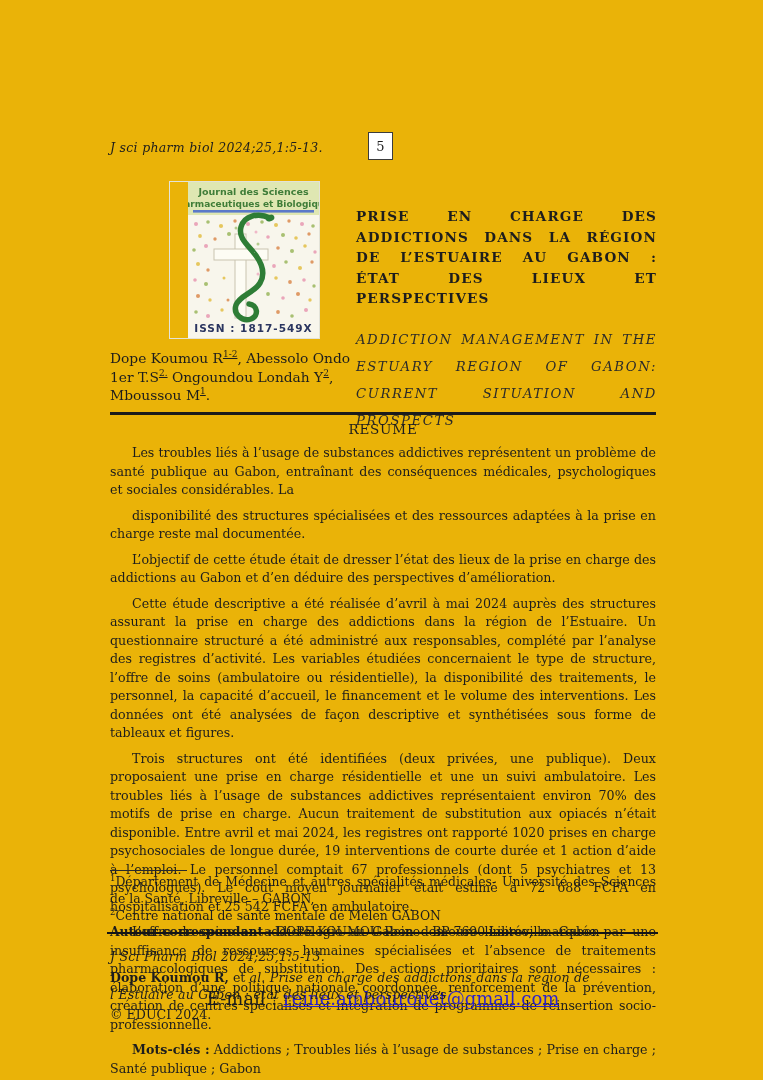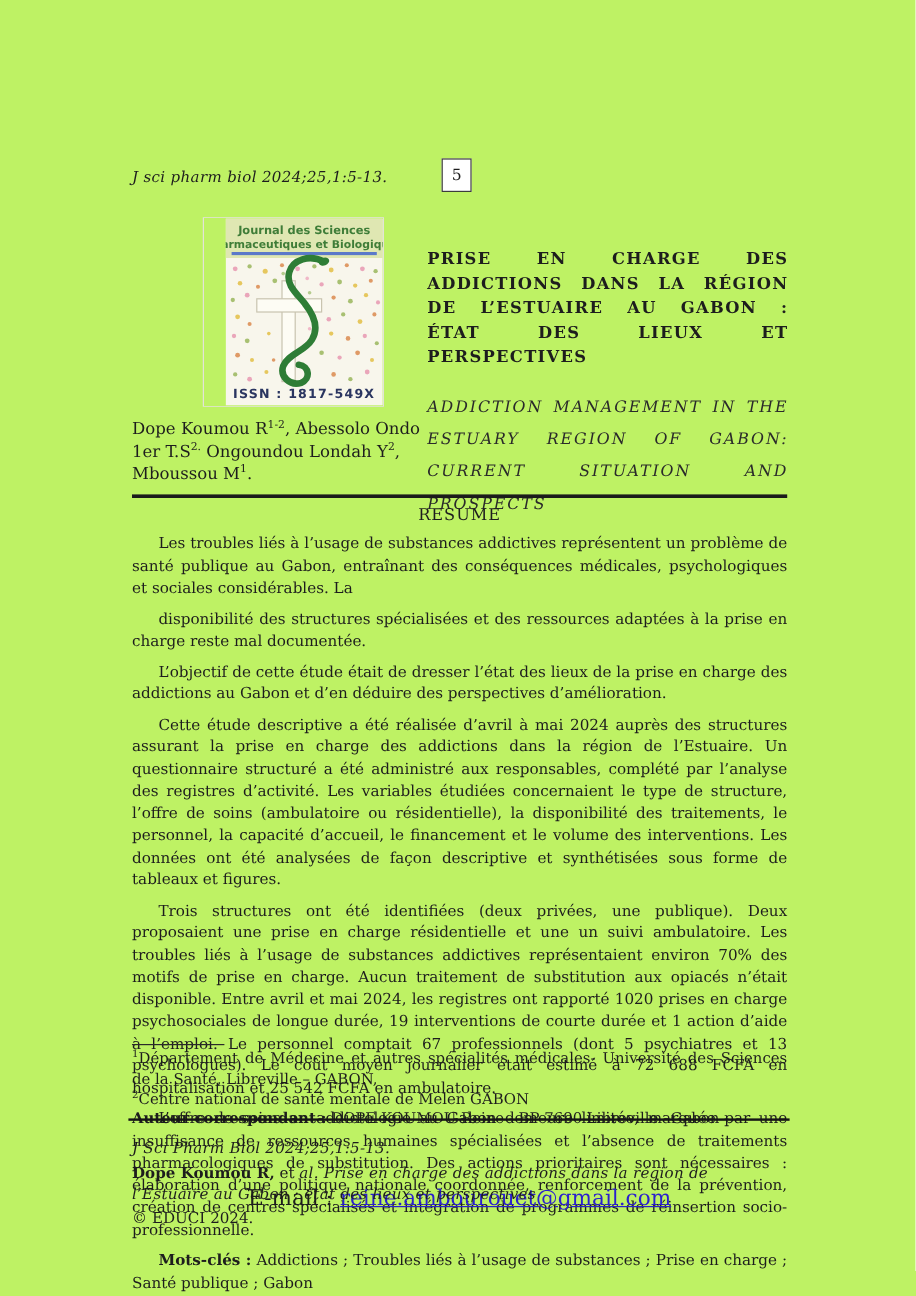--- a/index.html
+++ b/index.html
@@ -1,19 +1,19 @@
 <!DOCTYPE html>
 <html><head>
 <meta charset="utf-8">
 <style>
   html,body{margin:0;padding:0;background:#ffffff;}
   #page{
     position:relative;
     width:763px;height:1080px;
-    background:#bef264;
+    background:#eab308;
     font-family:"DejaVu Serif", serif;
     color:#1d1d1d;
     overflow:hidden;
   }
   
   .header-left{position:absolute;left:110px;top:140px;font-size:12.5px;line-height:16px;}
   .journal-ref-top{font-style:italic;letter-spacing:0.3px;}
   .page-num-box{
     position:absolute;left:368px;top:132px;width:23px;height:26px;
     border:1.5px solid #3c3c3c;display:flex;align-items:center;justify-content:center;
@@ -27,21 +27,21 @@
   .title-fr{
     font-weight:bold;font-size:13.6px;line-height:20.5px;letter-spacing:1.1px;
     text-align:justify;word-spacing:2px;
   }
   .title-en{
     margin-top:17px;font-style:italic;font-size:13.2px;line-height:27px;
     letter-spacing:1.6px;text-align:justify;word-spacing:2px;color:#2a2a2a;
   }
   
   .authors{position:absolute;left:110px;top:349px;width:290px;font-size:13.8px;line-height:18.5px;}
-  .authors sup{font-size:9px;line-height:0;}
+  .authors sup{font-size:9px;line-height:0;text-decoration:underline;}
   
   .rule-thick{position:absolute;left:110px;top:412px;width:546px;height:3px;background:#1b1b1b;}
   .fn-rule{position:absolute;left:110px;top:870px;width:77px;border-top:1.3px solid #2a2a2a;}
   .footer-rule{position:absolute;left:107px;top:932px;width:551px;height:2px;background:#151515;}
   
   .abstract{position:absolute;left:110px;top:421px;width:546px;}
   .abstract-heading{
     text-align:center;font-size:13.5px;font-weight:normal;letter-spacing:0.8px;margin:0 0 7px 0;
   }
   .abstract p{

